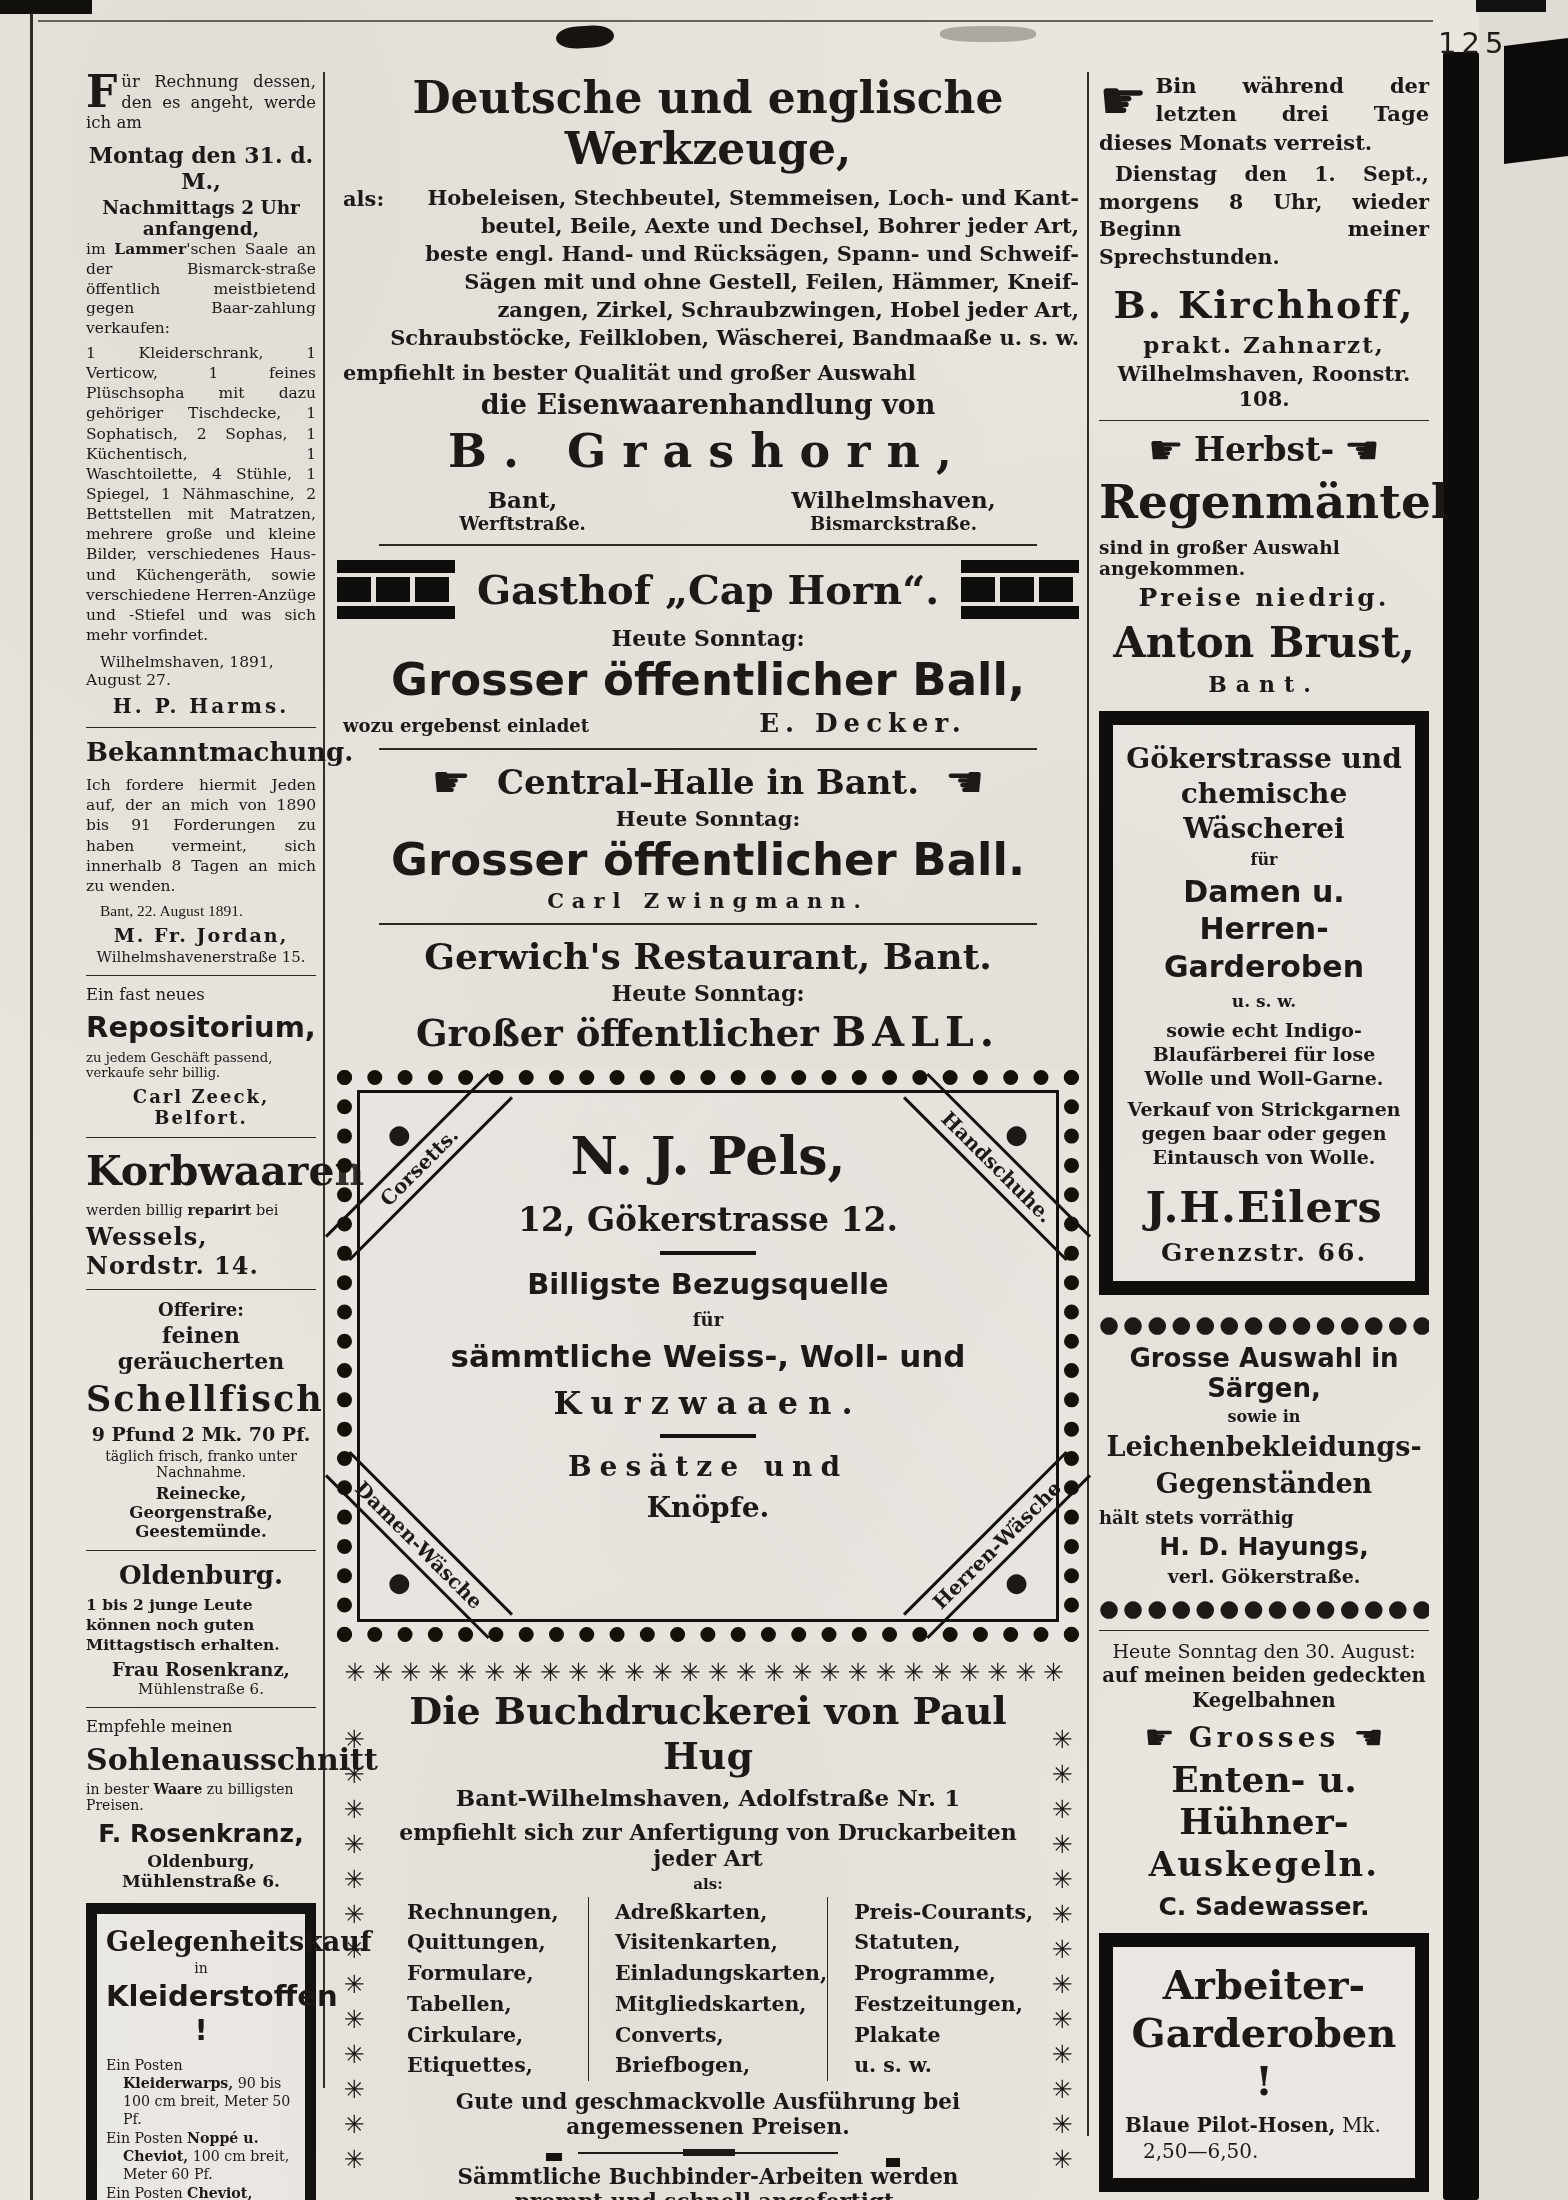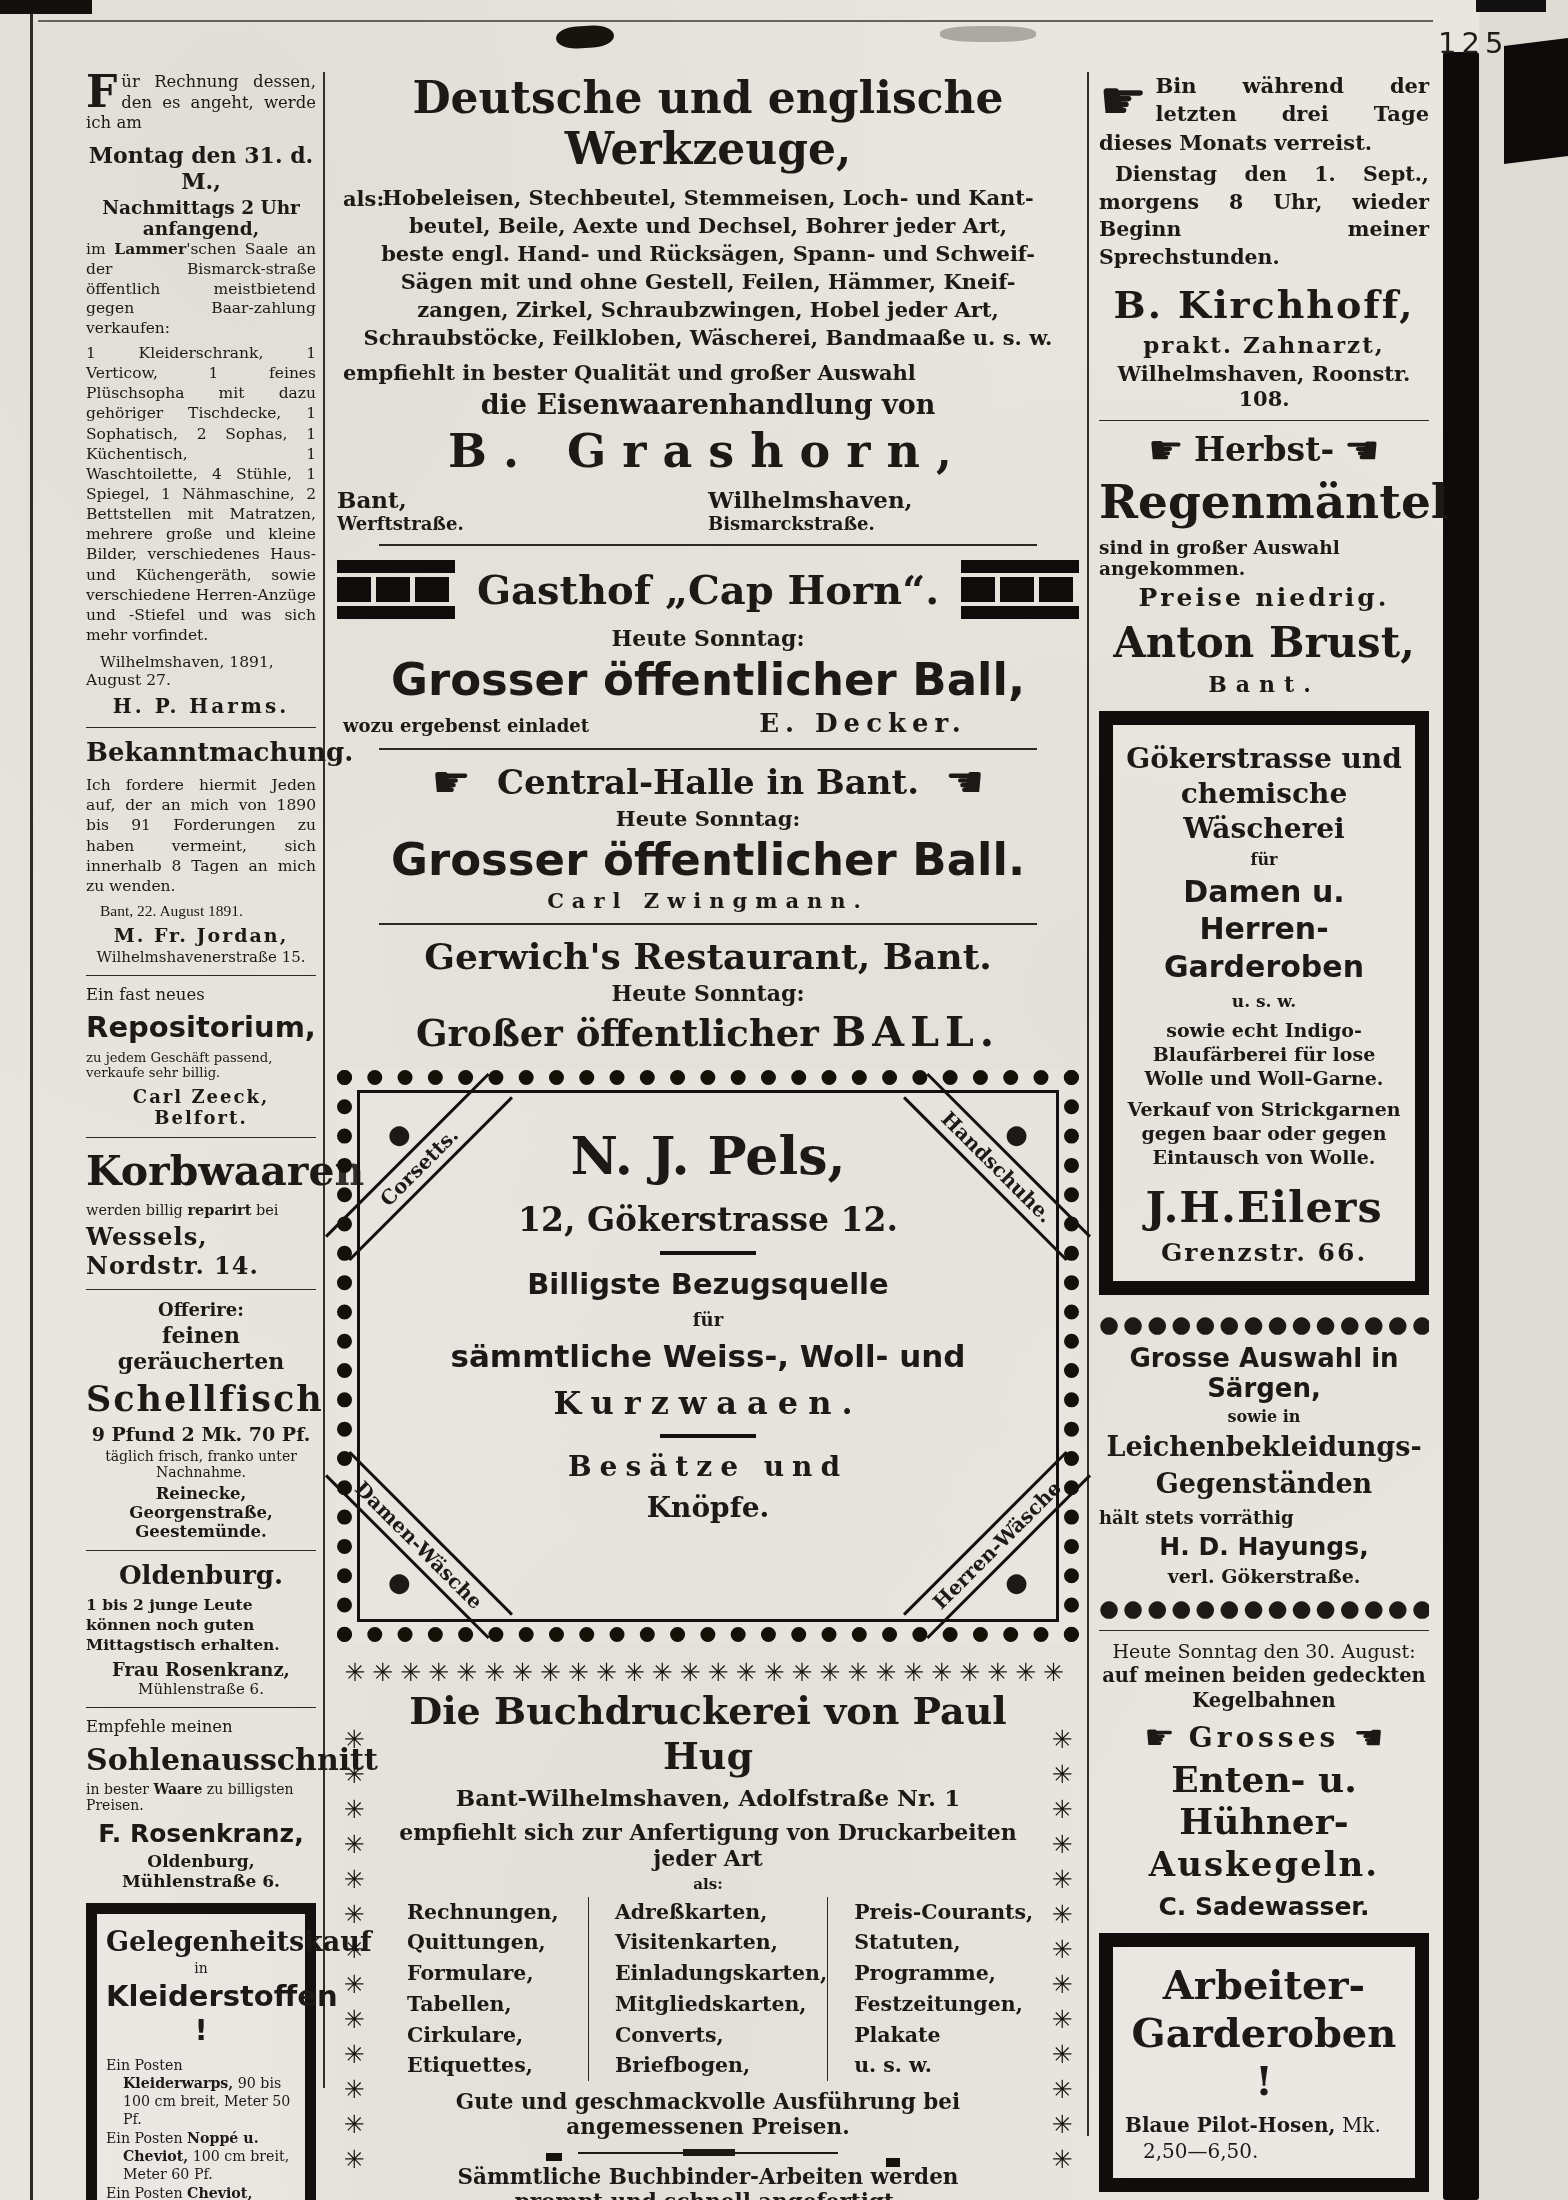--- a/index.html
+++ b/index.html
@@ -79,26 +79,26 @@
   .soh-addr{font-size:17px;margin-top:3px;}
   .kle-box{border:11px solid #141210;padding:12px 9px 14px;margin-top:12px;background:rgba(255,255,255,.12);}
   .kle-t1{font-size:27px;}
   .kle-t2{font-size:14px;margin:3px 0;}
   .kle-t3{font-family:"DejaVu Sans",sans-serif;font-weight:bold;font-size:29px;margin-bottom:10px;}
   .kle-items div{font-size:14.2px;line-height:1.26;padding-left:17px;text-indent:-17px;margin-bottom:1px;}
   
   .tool-title{font-size:44px;margin-bottom:10px;}
   .tool-als-wrap{position:relative;}
   .tool-als{position:absolute;left:6px;top:2px;font-size:21px;}
-  .tool-lines div{display:block;text-align:center;font-weight:bold;font-size:21px;line-height:1.33;}
+  .tool-lines div{display:block;text-align:right;font-weight:bold;font-size:21px;line-height:1.33;}
   .tool-reco{font-size:21px;margin:8px 0 4px;padding-left:6px;}
   .tool-store{font-size:27px;margin:4px 0 2px;}
   .tool-name{font-size:46px;letter-spacing:16px;margin:4px 0 8px;}
   .tool-cities{display:flex;}
-  .tool-cities>div{flex:1;text-align:left;}
+  .tool-cities>div{flex:1;text-align:center;}
   .tool-city{font-size:23px;}
   .tool-street{font-size:18px;}
   .cap-head{display:flex;align-items:center;justify-content:center;gap:22px;margin-top:4px;}
   .cap-title{font-size:40px;white-space:nowrap;}
   .flag{width:118px;}
   .flagbar{height:13px;background:#0f0d0b;margin:4px 0;}
   .flagsq{display:flex;gap:5px;}
   .flagsq i{width:34px;height:25px;background:#0f0d0b;}
   .cap-sub{font-size:22px;margin-top:2px;}
   .cap-main{font-family:"DejaVu Sans",sans-serif;font-weight:bold;font-size:45px;margin:2px 0;}

